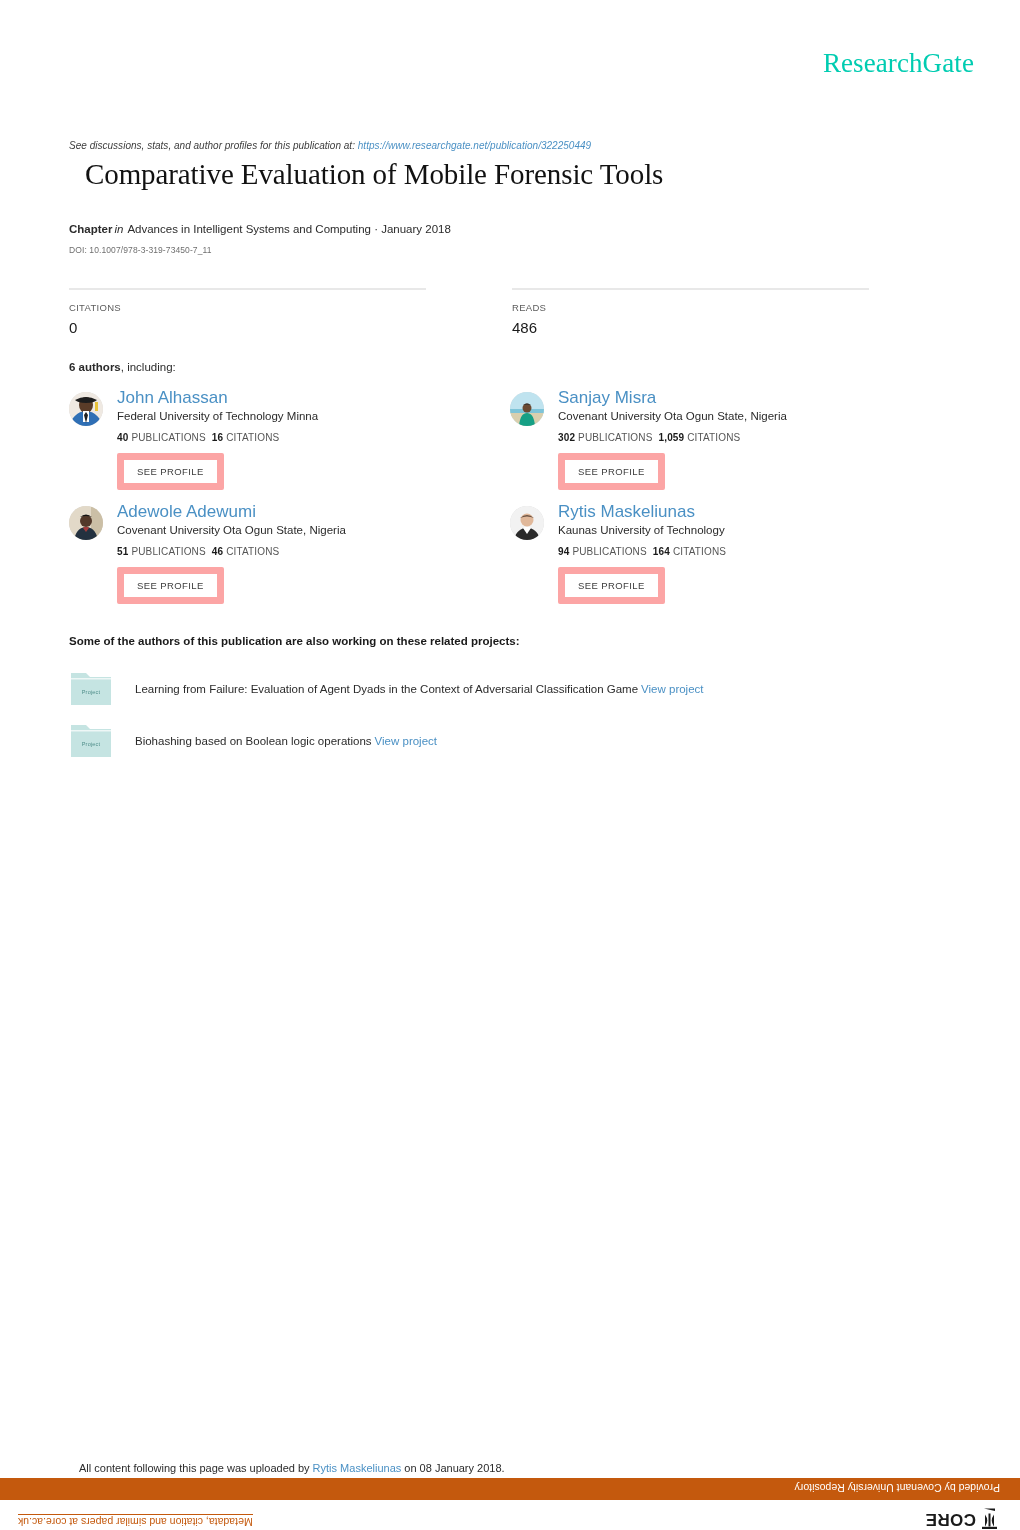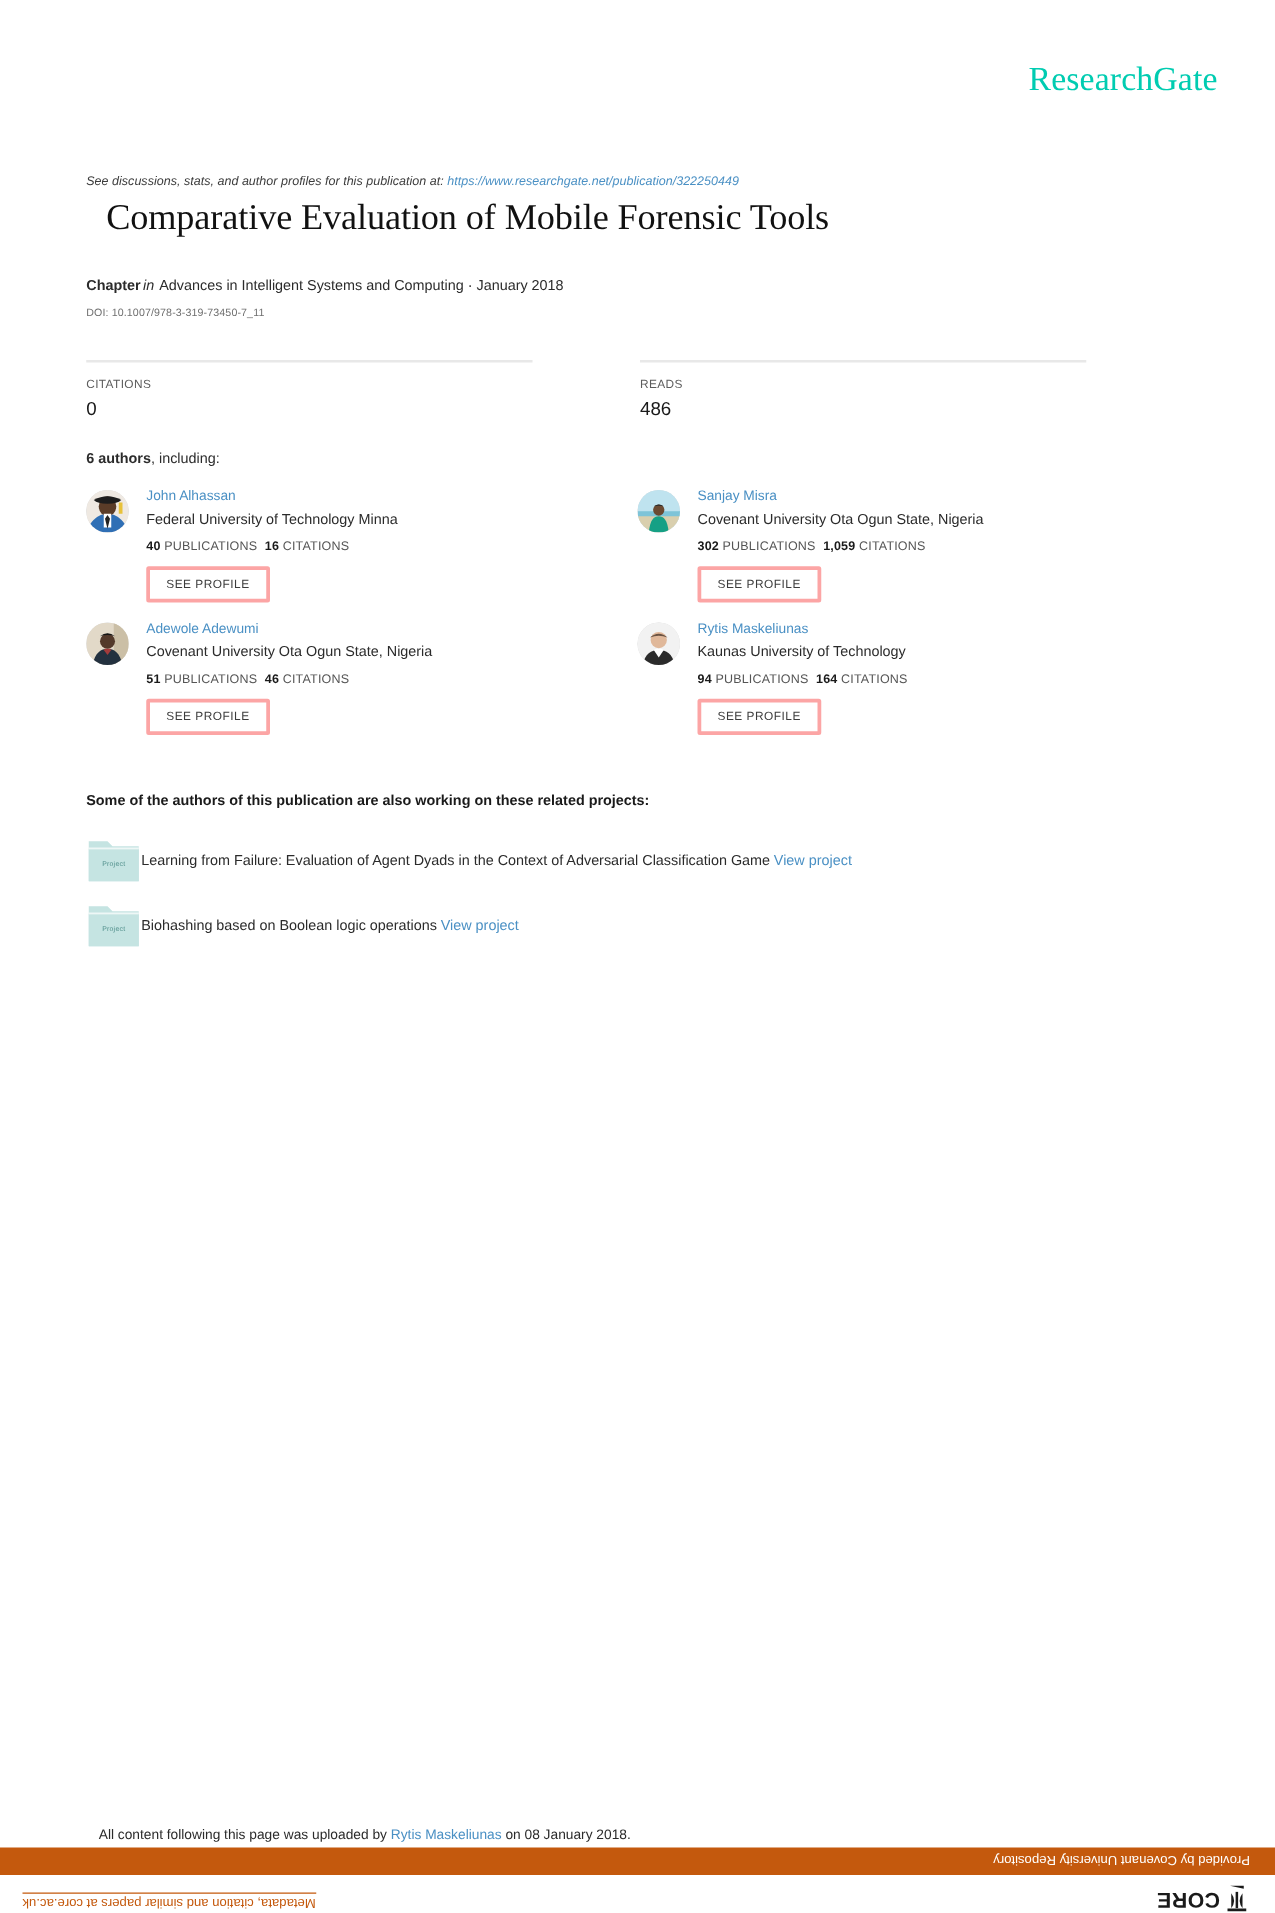--- a/index.html
+++ b/index.html
@@ -154,21 +154,21 @@
     flex: 0 0 34px;
     margin-top: 2px;
     overflow: hidden;
     position: relative;
     background: #d9d9d9;
   }
   .avatar svg { display: block; width: 34px; height: 34px; }
 
   .author-body { margin-left: 14px; }
   .author-name {
-    font-size: 11px;
+    font-size: 17px;
     color: #4a90c4;
     line-height: 15px;
   }
   .author-affil {
     font-size: 11.5px;
     color: #2b2b2b;
     line-height: 17px;
     margin-top: 3px;
     white-space: nowrap;
   }
@@ -178,21 +178,21 @@
     margin-top: 7px;
     letter-spacing: 0.15px;
   }
   .author-stats b { color: #1a1a1a; font-weight: bold; }
   .author-stats .gap { display: inline-block; width: 6px; }
 
   .see-profile {
     display: inline-block;
     margin-top: 10px;
     padding: 6px 13px 6px 13px;
-    border: 3px solid #fca5a5;
+    border: 7px solid #fca5a5;
     border-radius: 2px;
     background: #ffffff;
     font-size: 9.5px;
     color: #3c3c3c;
     letter-spacing: 0.4px;
     cursor: pointer;
     font-family: "Liberation Sans", sans-serif;
   }
 
   
@@ -227,20 +227,21 @@
     position: absolute;
     left: 0;
     right: 0;
     top: 20px;
     text-align: center;
     font-size: 5.5px;
     color: #4f8e8a;
     letter-spacing: 0.2px;
   }
   .project-text {
+    margin-left: 22px;
     font-size: 11.5px;
     color: #2b2b2b;
     white-space: nowrap;
     text-align: center;
   }
   .project-link {
     color: #4a90c4;
     text-decoration: none;
     margin-left: 3px;
   }

